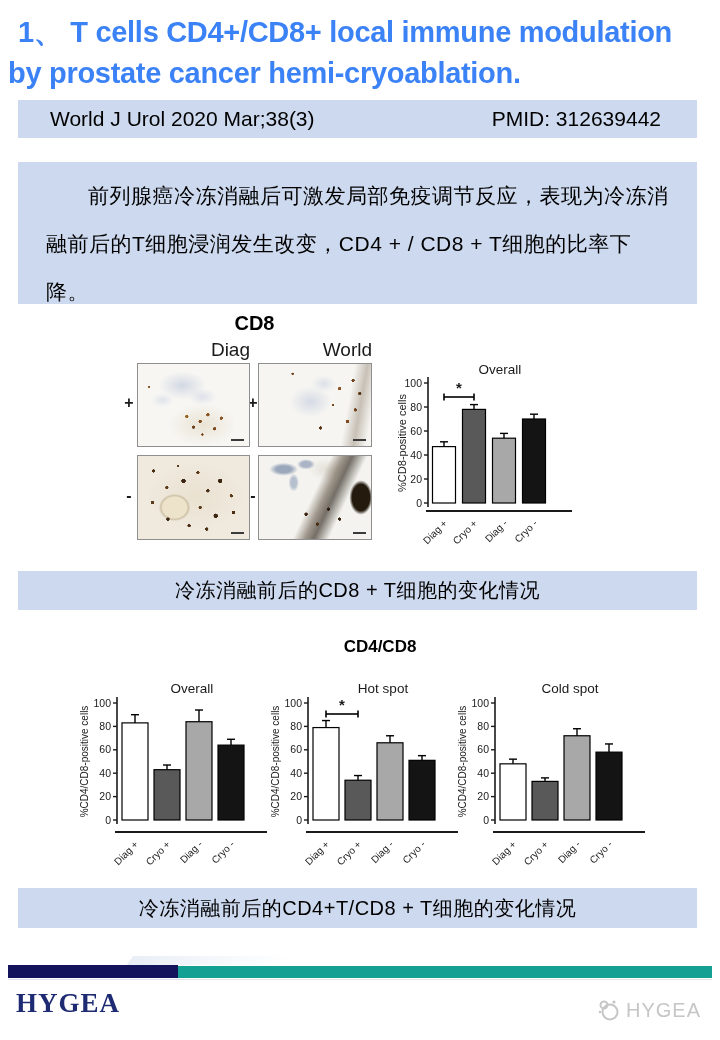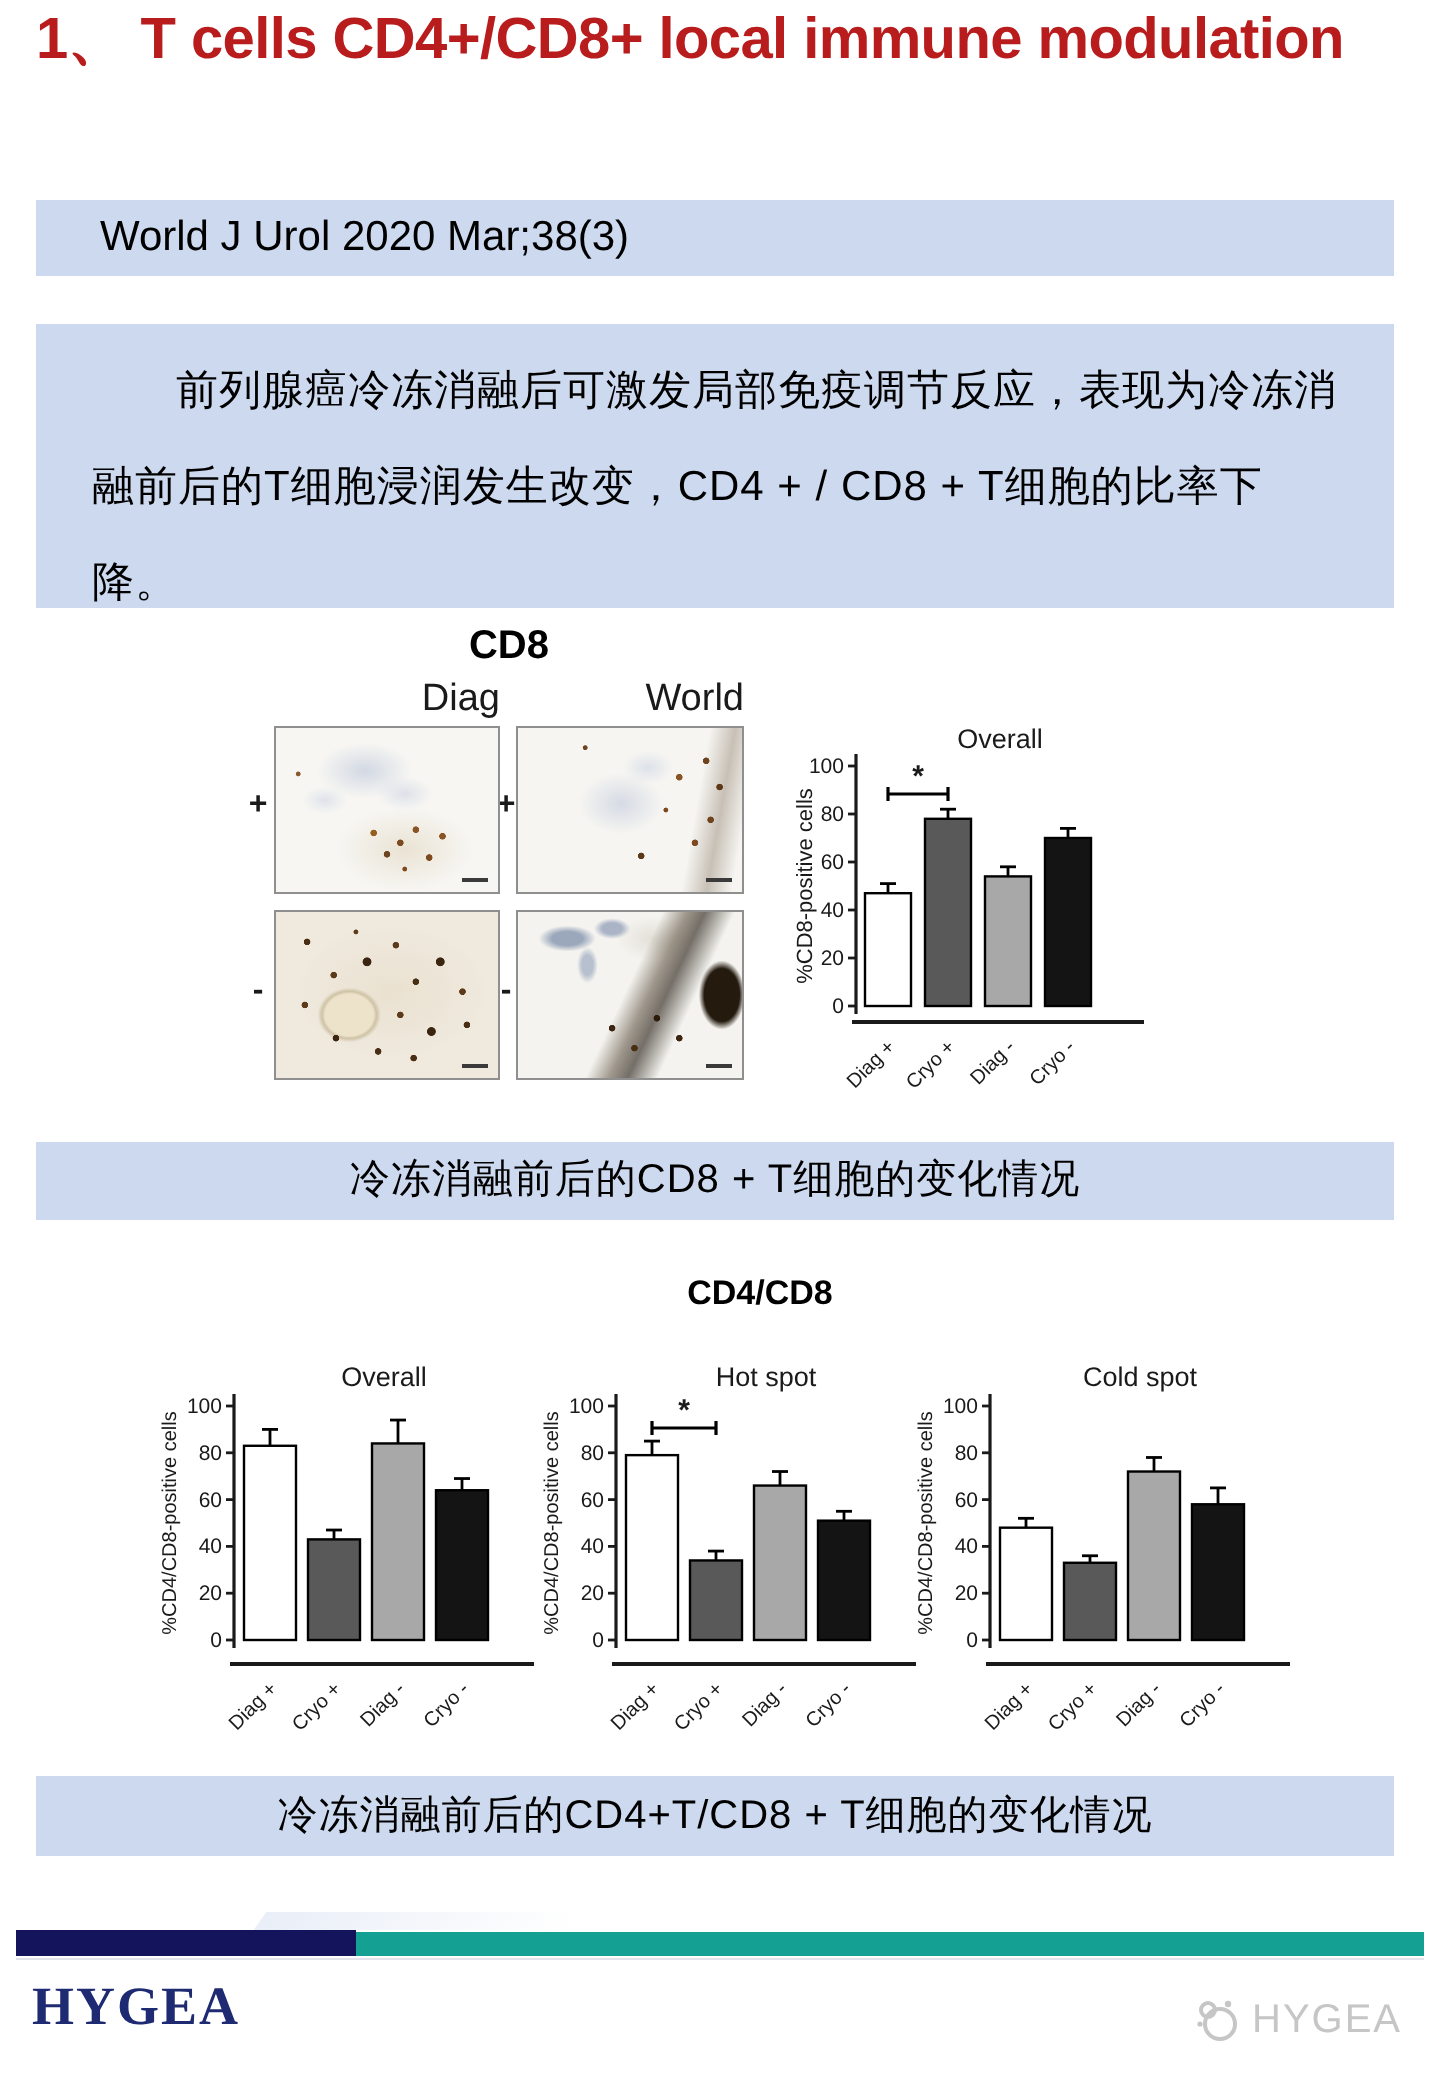--- a/index.html
+++ b/index.html
@@ -4,22 +4,22 @@
 <style>
   html,body{margin:0;padding:0;}
   body{
     width:720px;height:1040px;position:relative;background:#ffffff;
     font-family:"Liberation Sans","DejaVu Sans",sans-serif;color:#000;
     overflow:hidden;
   }
   .abs{position:absolute;}
   
   .slide-title{
-    left:8px;top:0;width:702px;
-    font-size:29px;font-weight:bold;line-height:41px;letter-spacing:-0.3px;color:#b91c1c;
+    left:8px;top:12px;width:702px;
+    font-size:29px;font-weight:bold;line-height:41px;letter-spacing:-0.3px;color:#3b82f6;
   }
   .slide-title .l1{text-indent:10px;}
   .ref-bar{
     left:18px;top:100px;width:679px;height:38px;background:#cdd9ee;
     display:flex;align-items:center;justify-content:space-between;
     padding:0 36px 0 32px;box-sizing:border-box;font-size:21px;
   }
   
   .abstract-box{
     left:18px;top:162px;width:679px;height:142px;background:#cdd9ee;
@@ -126,24 +126,26 @@
     font-size:27px;font-weight:bold;color:#1e2b72;letter-spacing:1px;
   }
   .watermark{left:596px;top:997px;display:flex;align-items:center;gap:4px;color:#c6c6c6;}
   .watermark .wm-text{font-size:20px;letter-spacing:1px;}
 </style>
 </head>
 <body>
 
 <div class="abs slide-title">
   <div class="l1">1、 T cells CD4+/CD8+ local immune modulation</div>
+  <div class="l2">by prostate cancer hemi-cryoablation.</div>
 </div>
 
 <div class="abs ref-bar">
   <span>World J Urol 2020 Mar;38(3)</span>
+  <span>PMID: 312639442</span>
 </div>
 
 <div class="abs abstract-box">
   <p>前列腺癌冷冻消融后可激发局部免疫调节反应，表现为冷冻消融前后的T细胞浸润发生改变，CD4 + / CD8 + T细胞的比率下降。</p>
 </div>
 
 <div class="abs cd8-title">CD8</div>
 <div class="abs col-label col-diag">Diag</div>
 <div class="abs col-label col-cryo">World</div>
 

